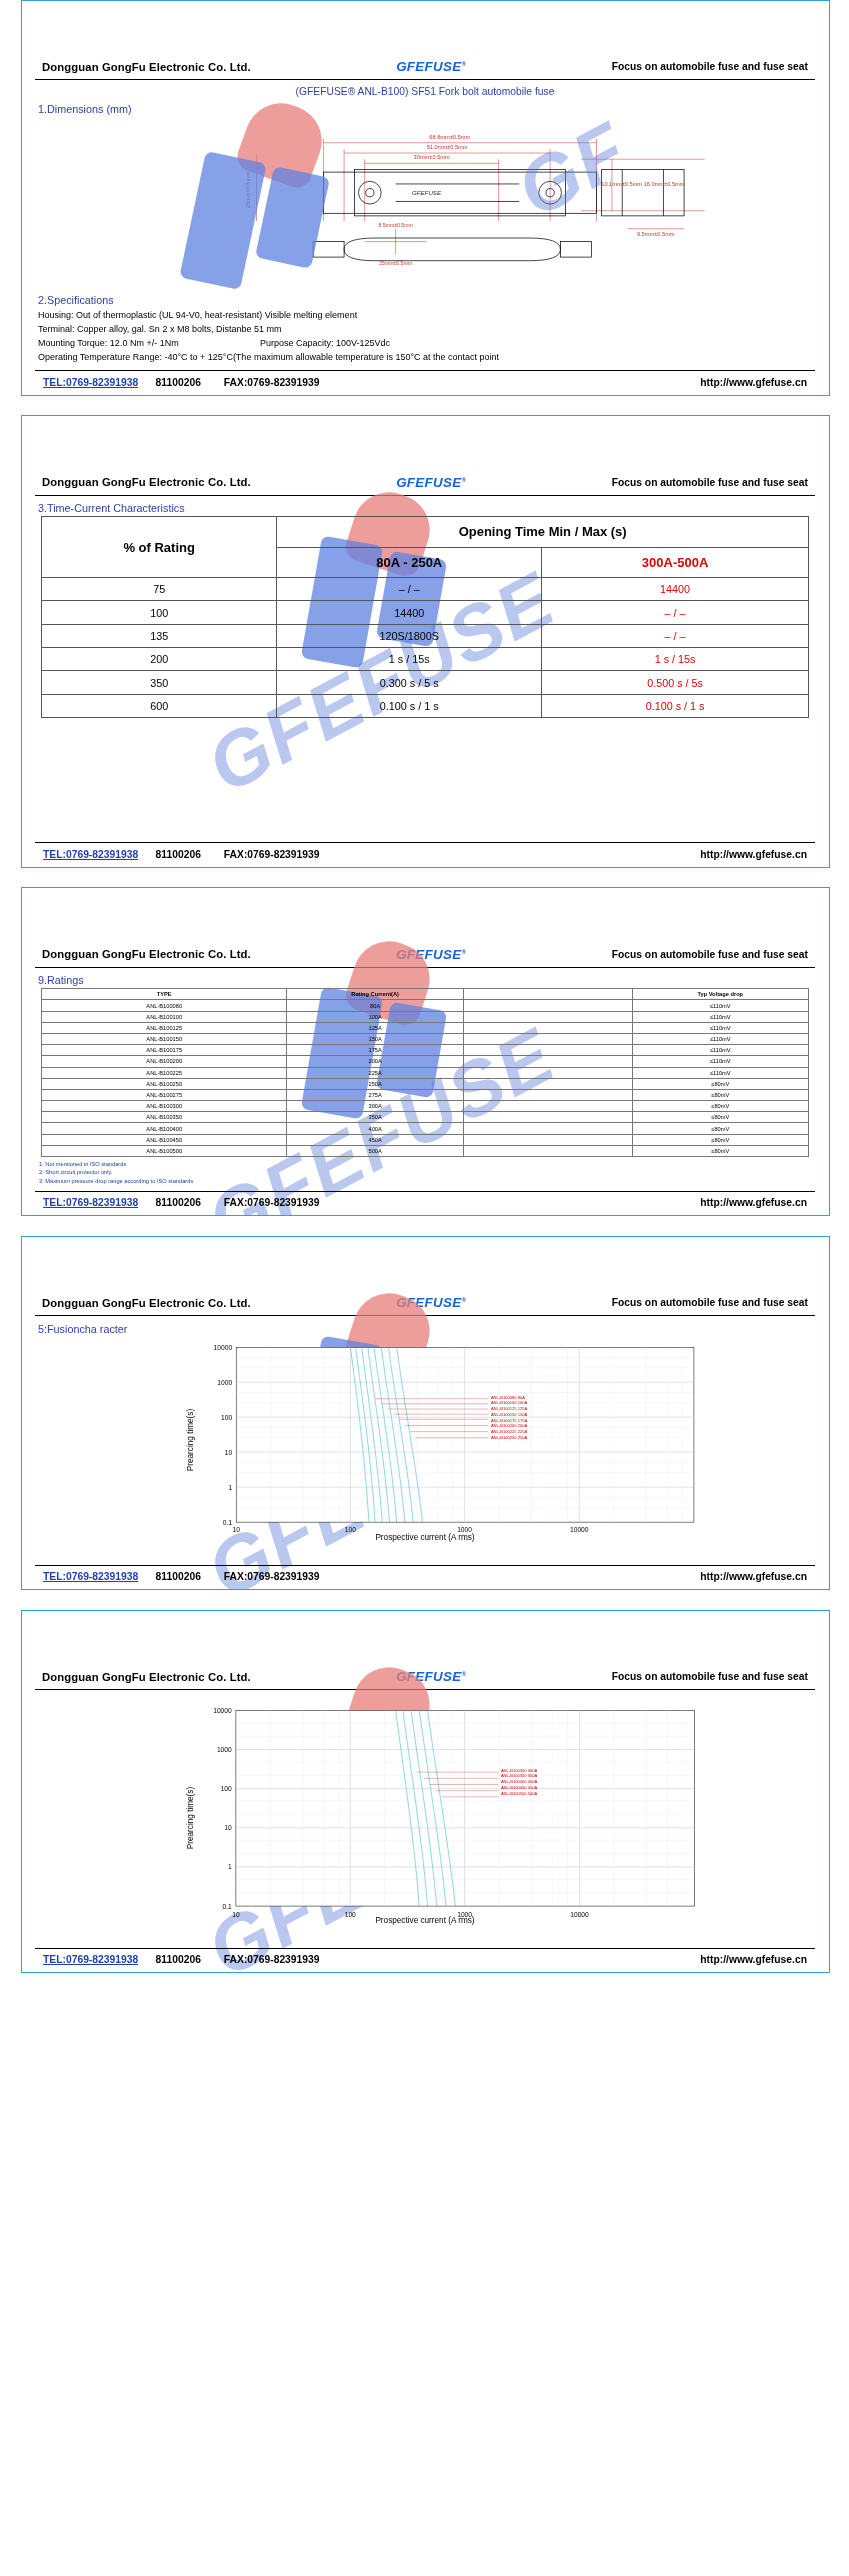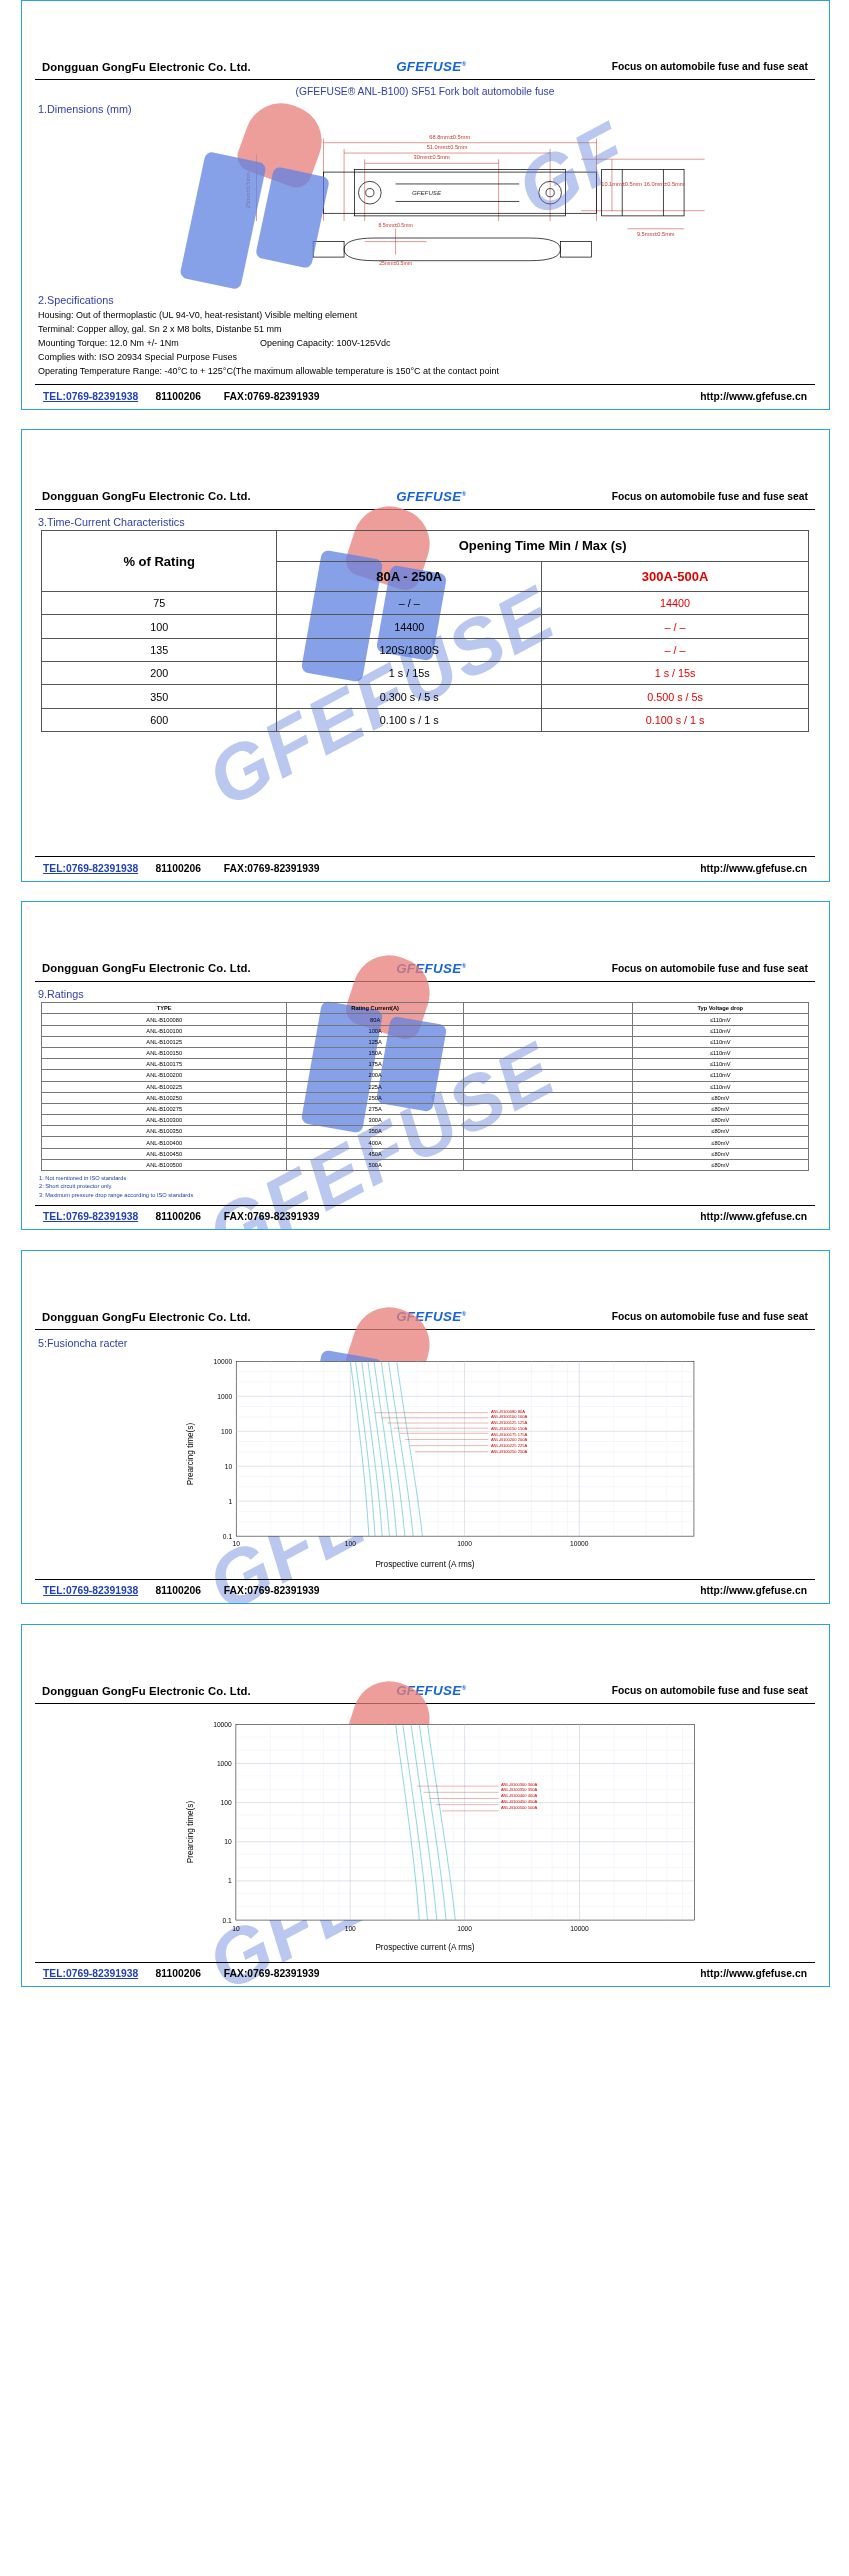--- a/index.html
+++ b/index.html
@@ -126,21 +126,21 @@
   
   .chart-area { position:relative; height: 222px; margin-top: 2.1px; }
   .chart-svg { position:absolute; left:0; top:0; z-index:3; }
   .axis-label-y {
     position:absolute; left: 155px; top: 103px;
     transform: rotate(-90deg) translate(-50%,-50%);
     transform-origin: left top;
     font-size: 8.2px; z-index:4;
   }
   .axis-label-x {
-    position:absolute; width:100%; text-align:center; bottom: 4px;
+    position:absolute; width:100%; text-align:center; bottom: 17px;
     font-size: 8.2px; z-index:4;
   }
   .legend-box { position:absolute; z-index:4; font-size: 4.1px; color:#c00; line-height: 5.7px; }
 </style>
 </head>
 <body>
 
 <div class="page">
   <div class="page-inner">
 
@@ -212,23 +212,22 @@
         <text x="760" y="150" font-size="12" fill="#333" text-anchor="middle" font-style="italic">GFEFUSE</text>
       </svg>
     </div>
 
     <div class="sec-title">2.Specifications</div>
     <div class="spec-list">
       <div>Housing: Out of thermoplastic (UL 94-V0, heat-resistant) Visible melting element</div>
       <div>Terminal: Copper alloy, gal. Sn 2 x M8 bolts, Distanbe 51 mm</div>
       <div class="row2">
         <span>Mounting Torque: 12.0 Nm +/- 1Nm</span>
-        <span>Opening Capacity: 100V-125Vdc</span>
-      </div>
-      <div>Complies with: ISO 20934 Special Purpose Fuses</div>
+        <span>Purpose Capacity: 100V-125Vdc</span>
+      </div>
       <div>Operating Temperature Range: -40°C to + 125°C(The maximum allowable temperature is 150°C at the contact point</div>
     </div>
 
     <div class="ftr">
       <span class="tel">TEL:0769-82391938</span>
       <span class="code">81100206</span>
       <span class="fax">FAX:0769-82391939</span>
       <span class="web">http://www.gfefuse.cn</span>
     </div>
   </div>

